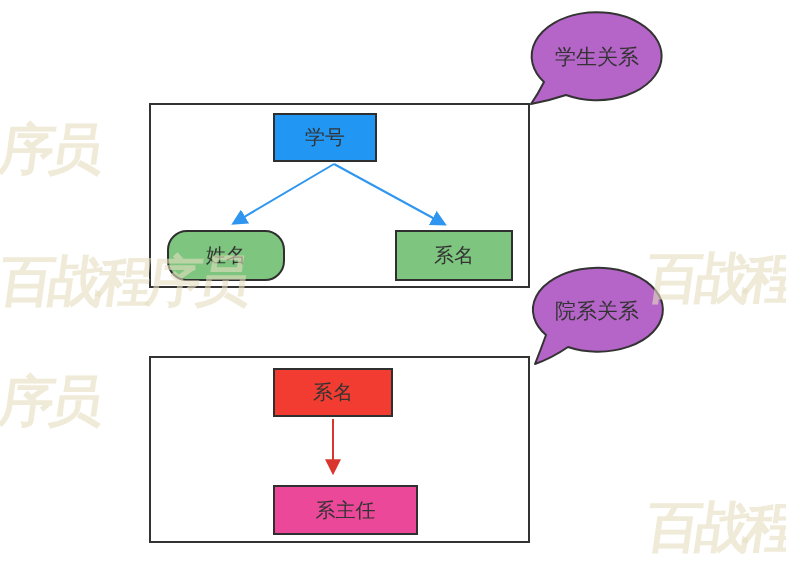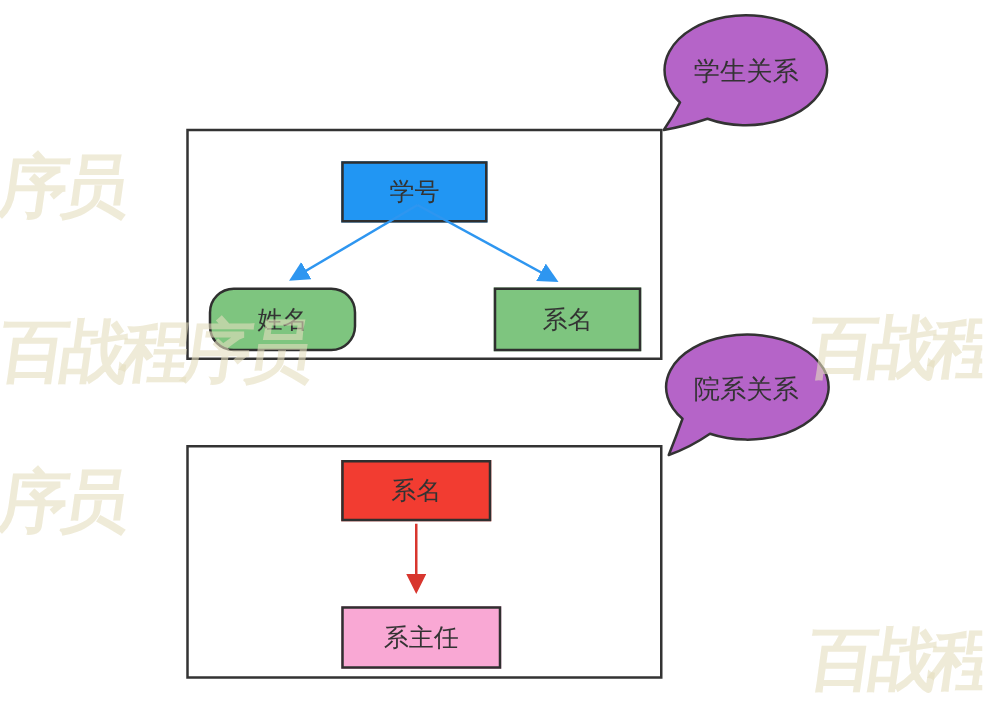--- a/index.html
+++ b/index.html
@@ -11,25 +11,25 @@
   .group-rect {
     position:absolute; box-sizing:border-box;
     border:2px solid #333333; background:#ffffff; z-index:1;
   }
   .node {
     position:absolute; box-sizing:border-box;
     border:2px solid #2f2f2f;
     display:flex; align-items:center; justify-content:center;
     font-size:20px; color:#333333; z-index:2;
   }
-  .node-student-id   { left:273px; top:113px; width:117px; height:49px; background:#2196F3;margin-top:16px; }
+  .node-student-id   { left:273px; top:113px; width:104px; height:49px; background:#2196F3; }
   .node-student-name { left:167px; top:230px; width:118px; height:51px; background:#7EC57F;border-radius:20px; }
   .node-dept-name-s  { left:395px; top:230px; width:118px; height:51px; background:#7EC57F; }
   .node-dept-name-d  { left:273px; top:368px; width:120px; height:49px; background:#F23C31; }
-  .node-dept-head    { left:273px; top:485px; width:128px; height:50px; background:#f9a8d4; }
+  .node-dept-head    { left:273px; top:485px; width:145px; height:50px; background:#ec4899; }
   .rect-student { left:149px; top:103px; width:381px; height:185px; }
   .rect-dept    { left:149px; top:356px; width:381px; height:187px; }
   .overlay-svg { position:absolute; left:0; top:0; z-index:3; pointer-events:none; }
   .bubble-text { font-size:21px; fill:#333333; font-family:"Liberation Sans","DejaVu Sans",sans-serif; }
   .watermark {
     position:absolute; z-index:4; pointer-events:none;
     font-weight:bold; font-size:55px; line-height:1; letter-spacing:-6px;
     white-space:nowrap; color:rgba(228,221,190,0.6);
     transform:skewX(-8deg); transform-origin:left bottom;
     font-family:"DejaVu Sans","Liberation Sans",sans-serif;

